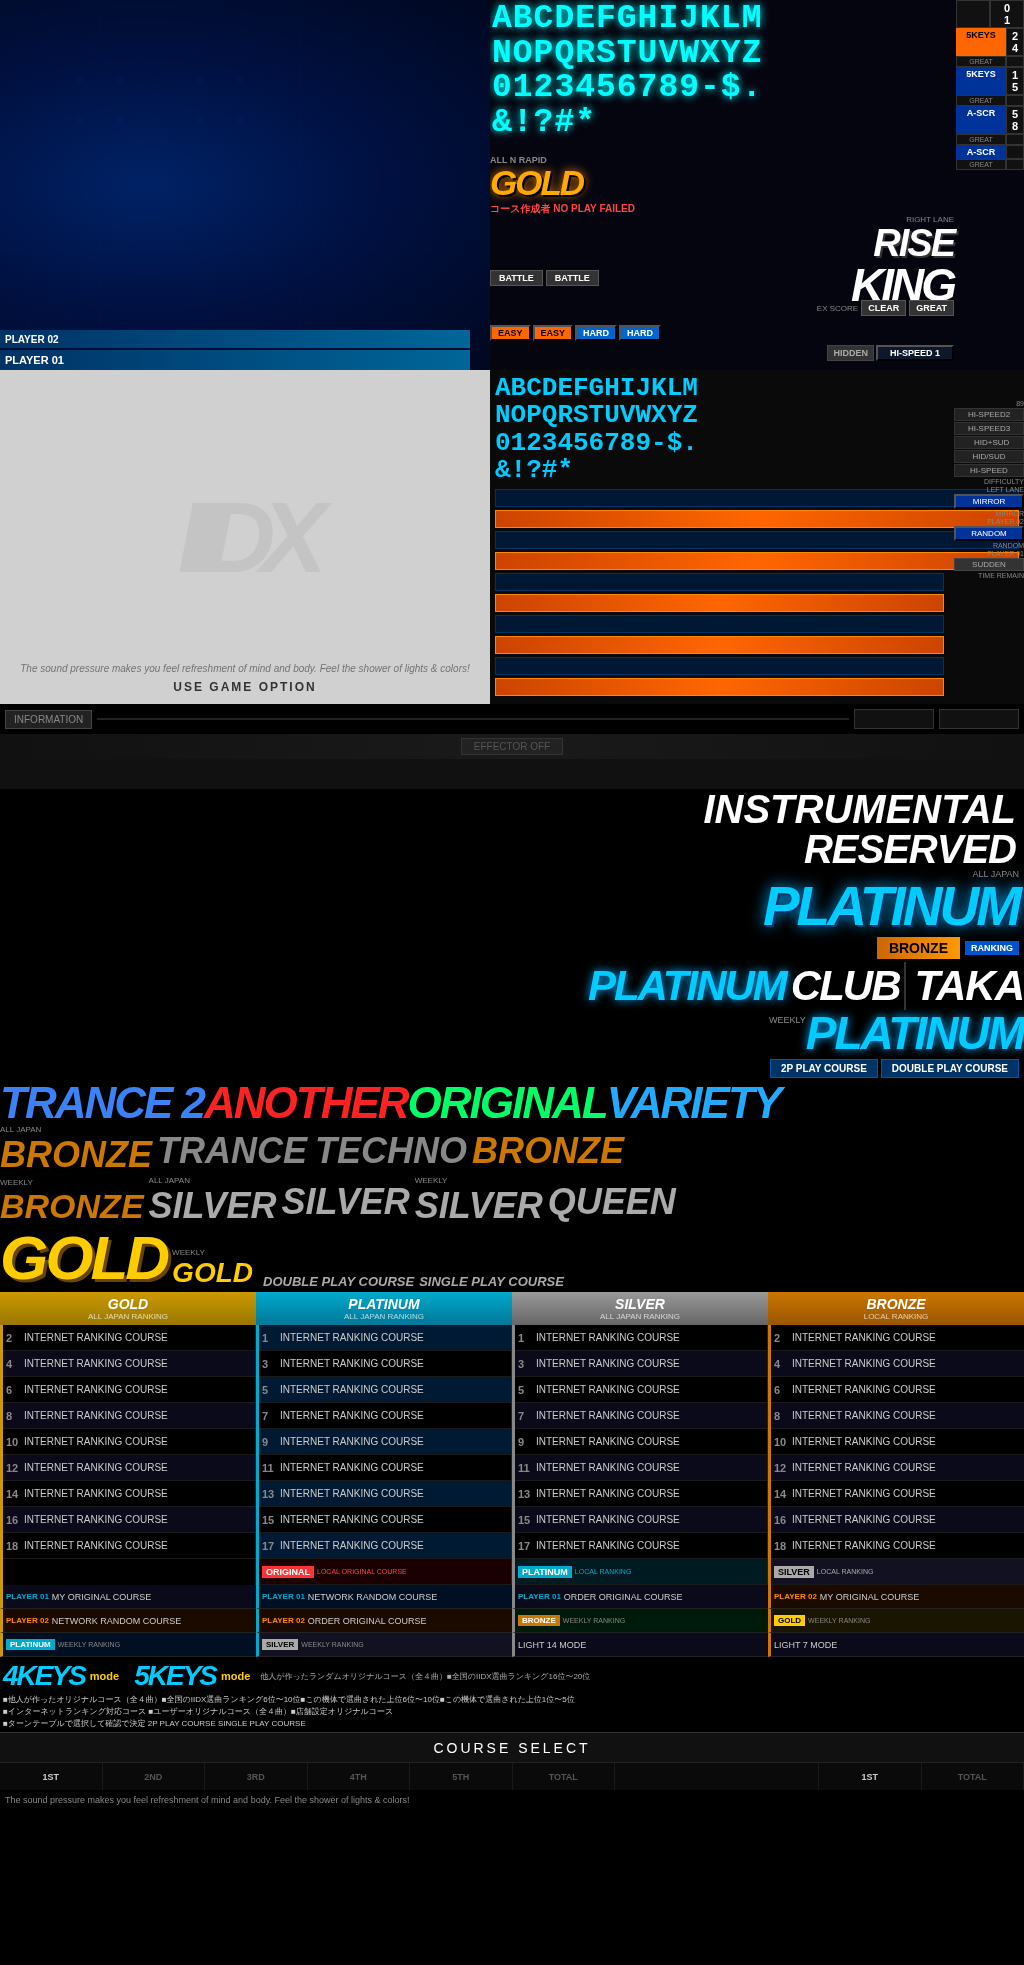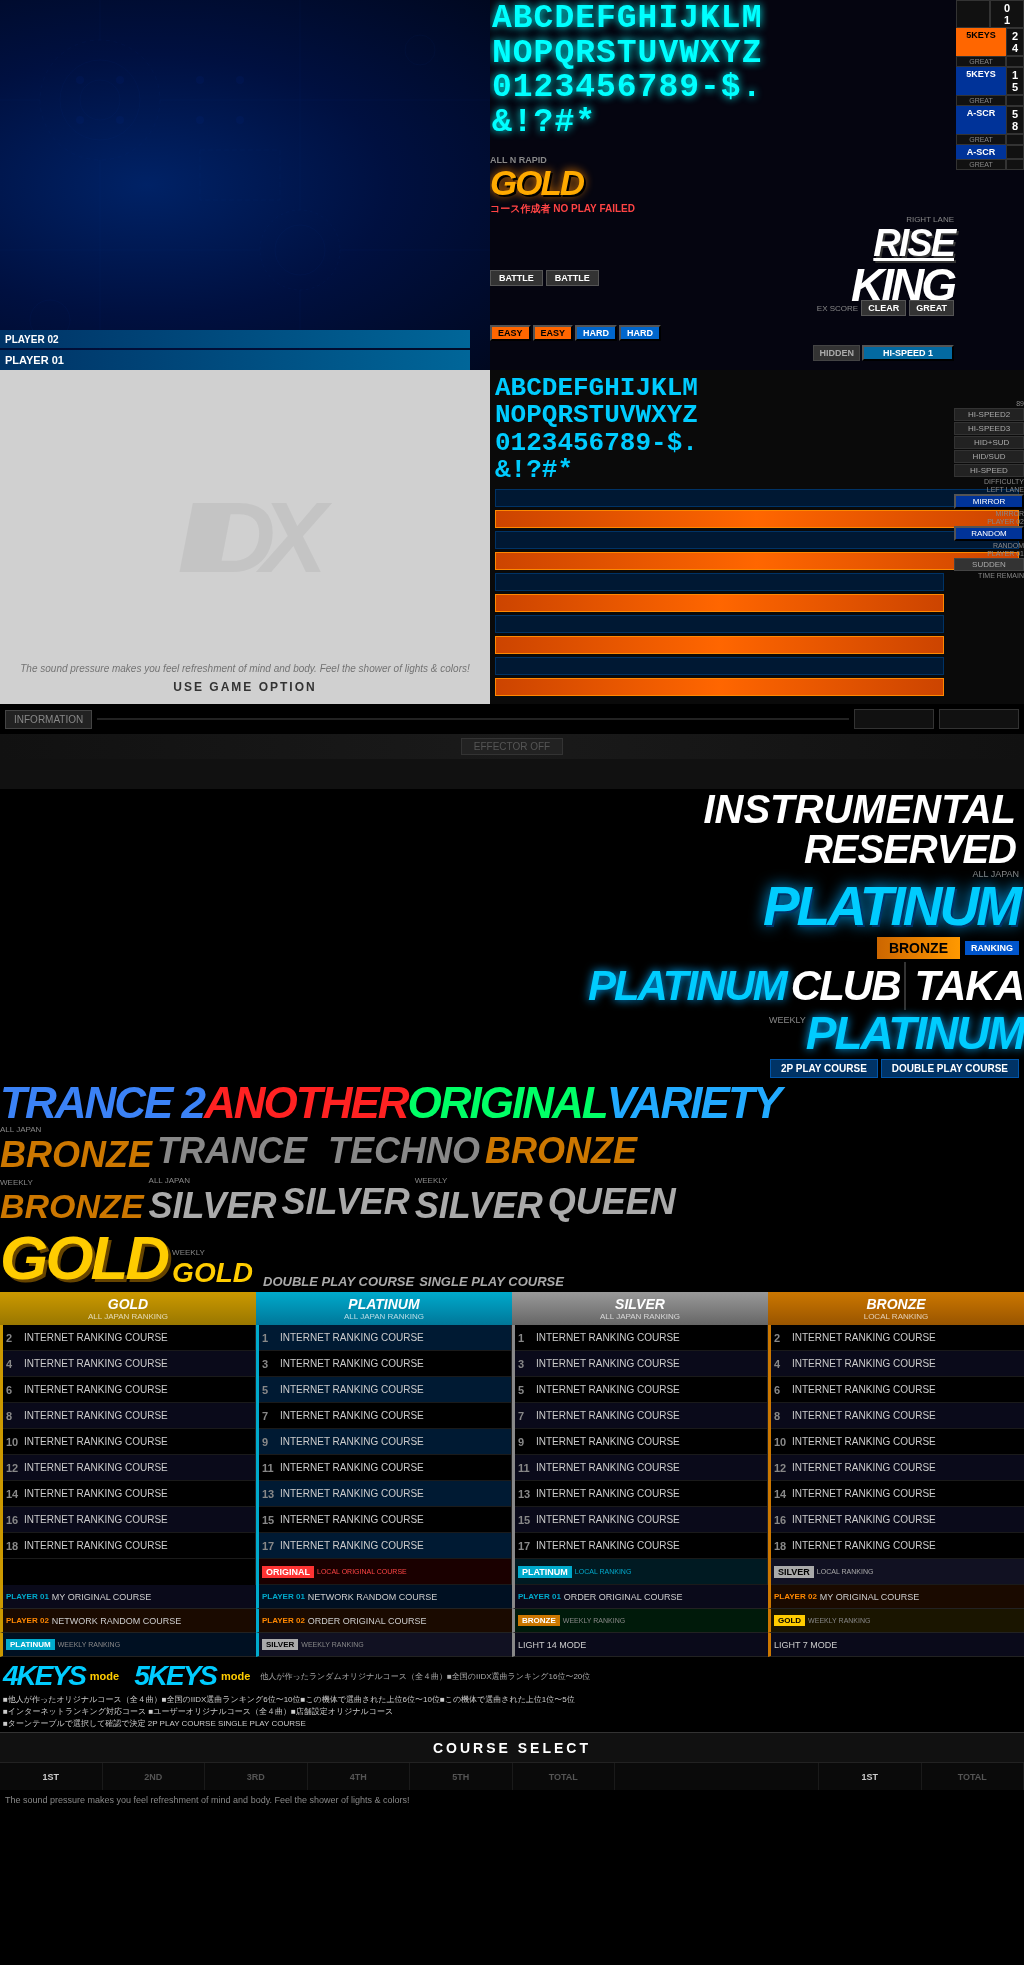--- a/index.html
+++ b/index.html
@@ -427,21 +427,21 @@
       <div style="color:#888;font-size:9px;font-weight:bold;">ALL N RAPID</div>
       <div style="color:#ffaa00;font-size:35px;font-weight:900;font-style:italic;text-shadow:2px 2px 0 #000,0 0 10px #ff8800;letter-spacing:-2px;line-height:1;">GOLD</div>
     </div>
 
     <div style="position:absolute;top:202px;left:0;right:70px;">
       <div style="color:#ff4444;font-size:10px;font-weight:bold;">コース作成者 NO PLAY FAILED</div>
     </div>
 
     <div style="position:absolute;top:215px;right:70px;text-align:right;">
       <div style="color:#888;font-size:8px;text-align:right;">RIGHT LANE</div>
-      <div style="font-size:38px;font-weight:900;color:#fff;font-style:italic;text-shadow:2px 2px 0 #333;letter-spacing:-2px;line-height:1;text-decoration:underline;">RISE</div>
+      <div style="font-size:38px;font-weight:900;color:#fff;font-style:italic;text-shadow:2px 2px 0 #333;letter-spacing:-2px;line-height:1;">RISE</div>
       <div style="font-size:46px;font-weight:900;color:#fff;font-style:italic;letter-spacing:-3px;line-height:1;">KING</div>
     </div>
 
     <div style="position:absolute;top:300px;right:70px;display:flex;gap:3px;align-items:center;">
       <div style="color:#888;font-size:8px;">EX SCORE</div>
       <button style="background:#333;color:#fff;font-size:9px;font-weight:bold;padding:2px 6px;border:1px solid #555;">CLEAR</button>
       <button style="background:#333;color:#fff;font-size:9px;font-weight:bold;padding:2px 6px;border:1px solid #555;">GREAT</button>
     </div>
 
     <div style="position:absolute;top:270px;left:0;right:70px;display:flex;gap:3px;">
@@ -451,21 +451,21 @@
 
     <div style="position:absolute;top:325px;left:0;right:70px;display:flex;gap:2px;flex-wrap:wrap;">
       <button style="background:#ff6600;color:#000;font-size:9px;font-weight:bold;padding:1px 6px;">EASY</button>
       <button style="background:#ff6600;color:#000;font-size:9px;font-weight:bold;padding:1px 6px;">EASY</button>
       <button style="background:#0066cc;color:#fff;font-size:9px;font-weight:bold;padding:1px 6px;">HARD</button>
       <button style="background:#0066cc;color:#fff;font-size:9px;font-weight:bold;padding:1px 6px;">HARD</button>
     </div>
 
     <div style="position:absolute;top:345px;right:70px;display:flex;gap:2px;">
       <button style="background:#333;color:#aaa;font-size:9px;font-weight:bold;padding:1px 5px;border:1px solid #444;">HIDDEN</button>
-      <button style="background:#0369a1;color:#fff;font-size:9px;font-weight:bold;padding:1px 19px;">HI-SPEED 1</button>
+      <button style="background:#0f172a;color:#fff;font-size:9px;font-weight:bold;padding:1px 12px;">HI-SPEED 1</button>
     </div>
   </div>
 </div>
 
 <div class="game-panel-right">
 
   <div style="width:490px;background:#d0d0d0;position:relative;min-height:260px;">
     <div style="position:absolute;top:50%;left:50%;transform:translate(-50%,-50%);opacity:0.3;">
       <div style="font-size:100px;font-weight:900;color:#aaa;font-style:italic;letter-spacing:-15px;">IIDX</div>
     </div>
@@ -566,21 +566,21 @@
   <div class="trance-word tr-green">ORIGINAL</div>
   <div class="trance-word tr-cyan">VARIETY</div>
 </div>
 
 <div class="btb-row">
   <div style="display:flex;flex-direction:column;align-items:flex-start;">
     <span class="ajp-label-small">ALL JAPAN</span>
     <span class="bronze-word">BRONZE</span>
   </div>
   <span class="trance-word-row" style="margin-left:5px;">TRANCE</span>
-  <span class="techno-word" style="margin-left:21px;font-style:italic;">TECHNO</span>
+  <span class="techno-word" style="margin-left:8px;font-style:italic;">TECHNO</span>
   <span class="bronze-word" style="margin-left:5px;">BRONZE</span>
 </div>
 
 <div class="silver-row">
   <div style="display:flex;flex-direction:column;align-items:flex-start;">
     <span class="weekly-small">WEEKLY</span>
     <span class="bronze-word" style="font-size:34px;">BRONZE</span>
   </div>
   <div style="display:flex;flex-direction:column;align-items:flex-start;margin-left:5px;">
     <span class="weekly-small">ALL JAPAN</span>
@@ -862,21 +862,21 @@
     <div style="font-size:28px;font-weight:900;color:#00ccff;font-style:italic;letter-spacing:-2px;margin-left:10px;">5KEYS</div>
     <div style="font-size:11px;font-weight:bold;color:#ffcc00;">mode</div>
     <div style="font-size:8px;color:#aaa;flex:1;margin-left:5px;">他人が作ったランダムオリジナルコース（全４曲）■全国のIIDX選曲ランキング16位〜20位</div>
   </div>
   <div style="font-size:8px;color:#ccc;margin-bottom:1px;">■他人が作ったオリジナルコース（全４曲）■全国のIIDX選曲ランキング6位〜10位■この機体で選曲された上位6位〜10位■この機体で選曲された上位1位〜5位</div>
   <div style="font-size:8px;color:#ccc;margin-bottom:1px;">■インターネットランキング対応コース ■ユーザーオリジナルコース（全４曲）■店舗設定オリジナルコース</div>
   <div style="font-size:8px;color:#ccc;">■ターンテーブルで選択して確認で決定 2P PLAY COURSE    SINGLE PLAY COURSE</div>
 </div>
 
 <div class="course-select-bar">
-  <div style="color:#fff;font-size:14px;font-weight:bold;letter-spacing:3px;">COURSE SELECT</div>
+  <div style="color:#fff;font-size:14px;font-weight:normal;letter-spacing:3px;">COURSE SELECT</div>
 </div>
 
 <div class="bottom-nav">
   <div class="nav-item active">1ST</div>
   <div class="nav-item">2ND</div>
   <div class="nav-item">3RD</div>
   <div class="nav-item">4TH</div>
   <div class="nav-item">5TH</div>
   <div class="nav-item">TOTAL</div>
   <div class="nav-item" style="flex:2;"></div>

